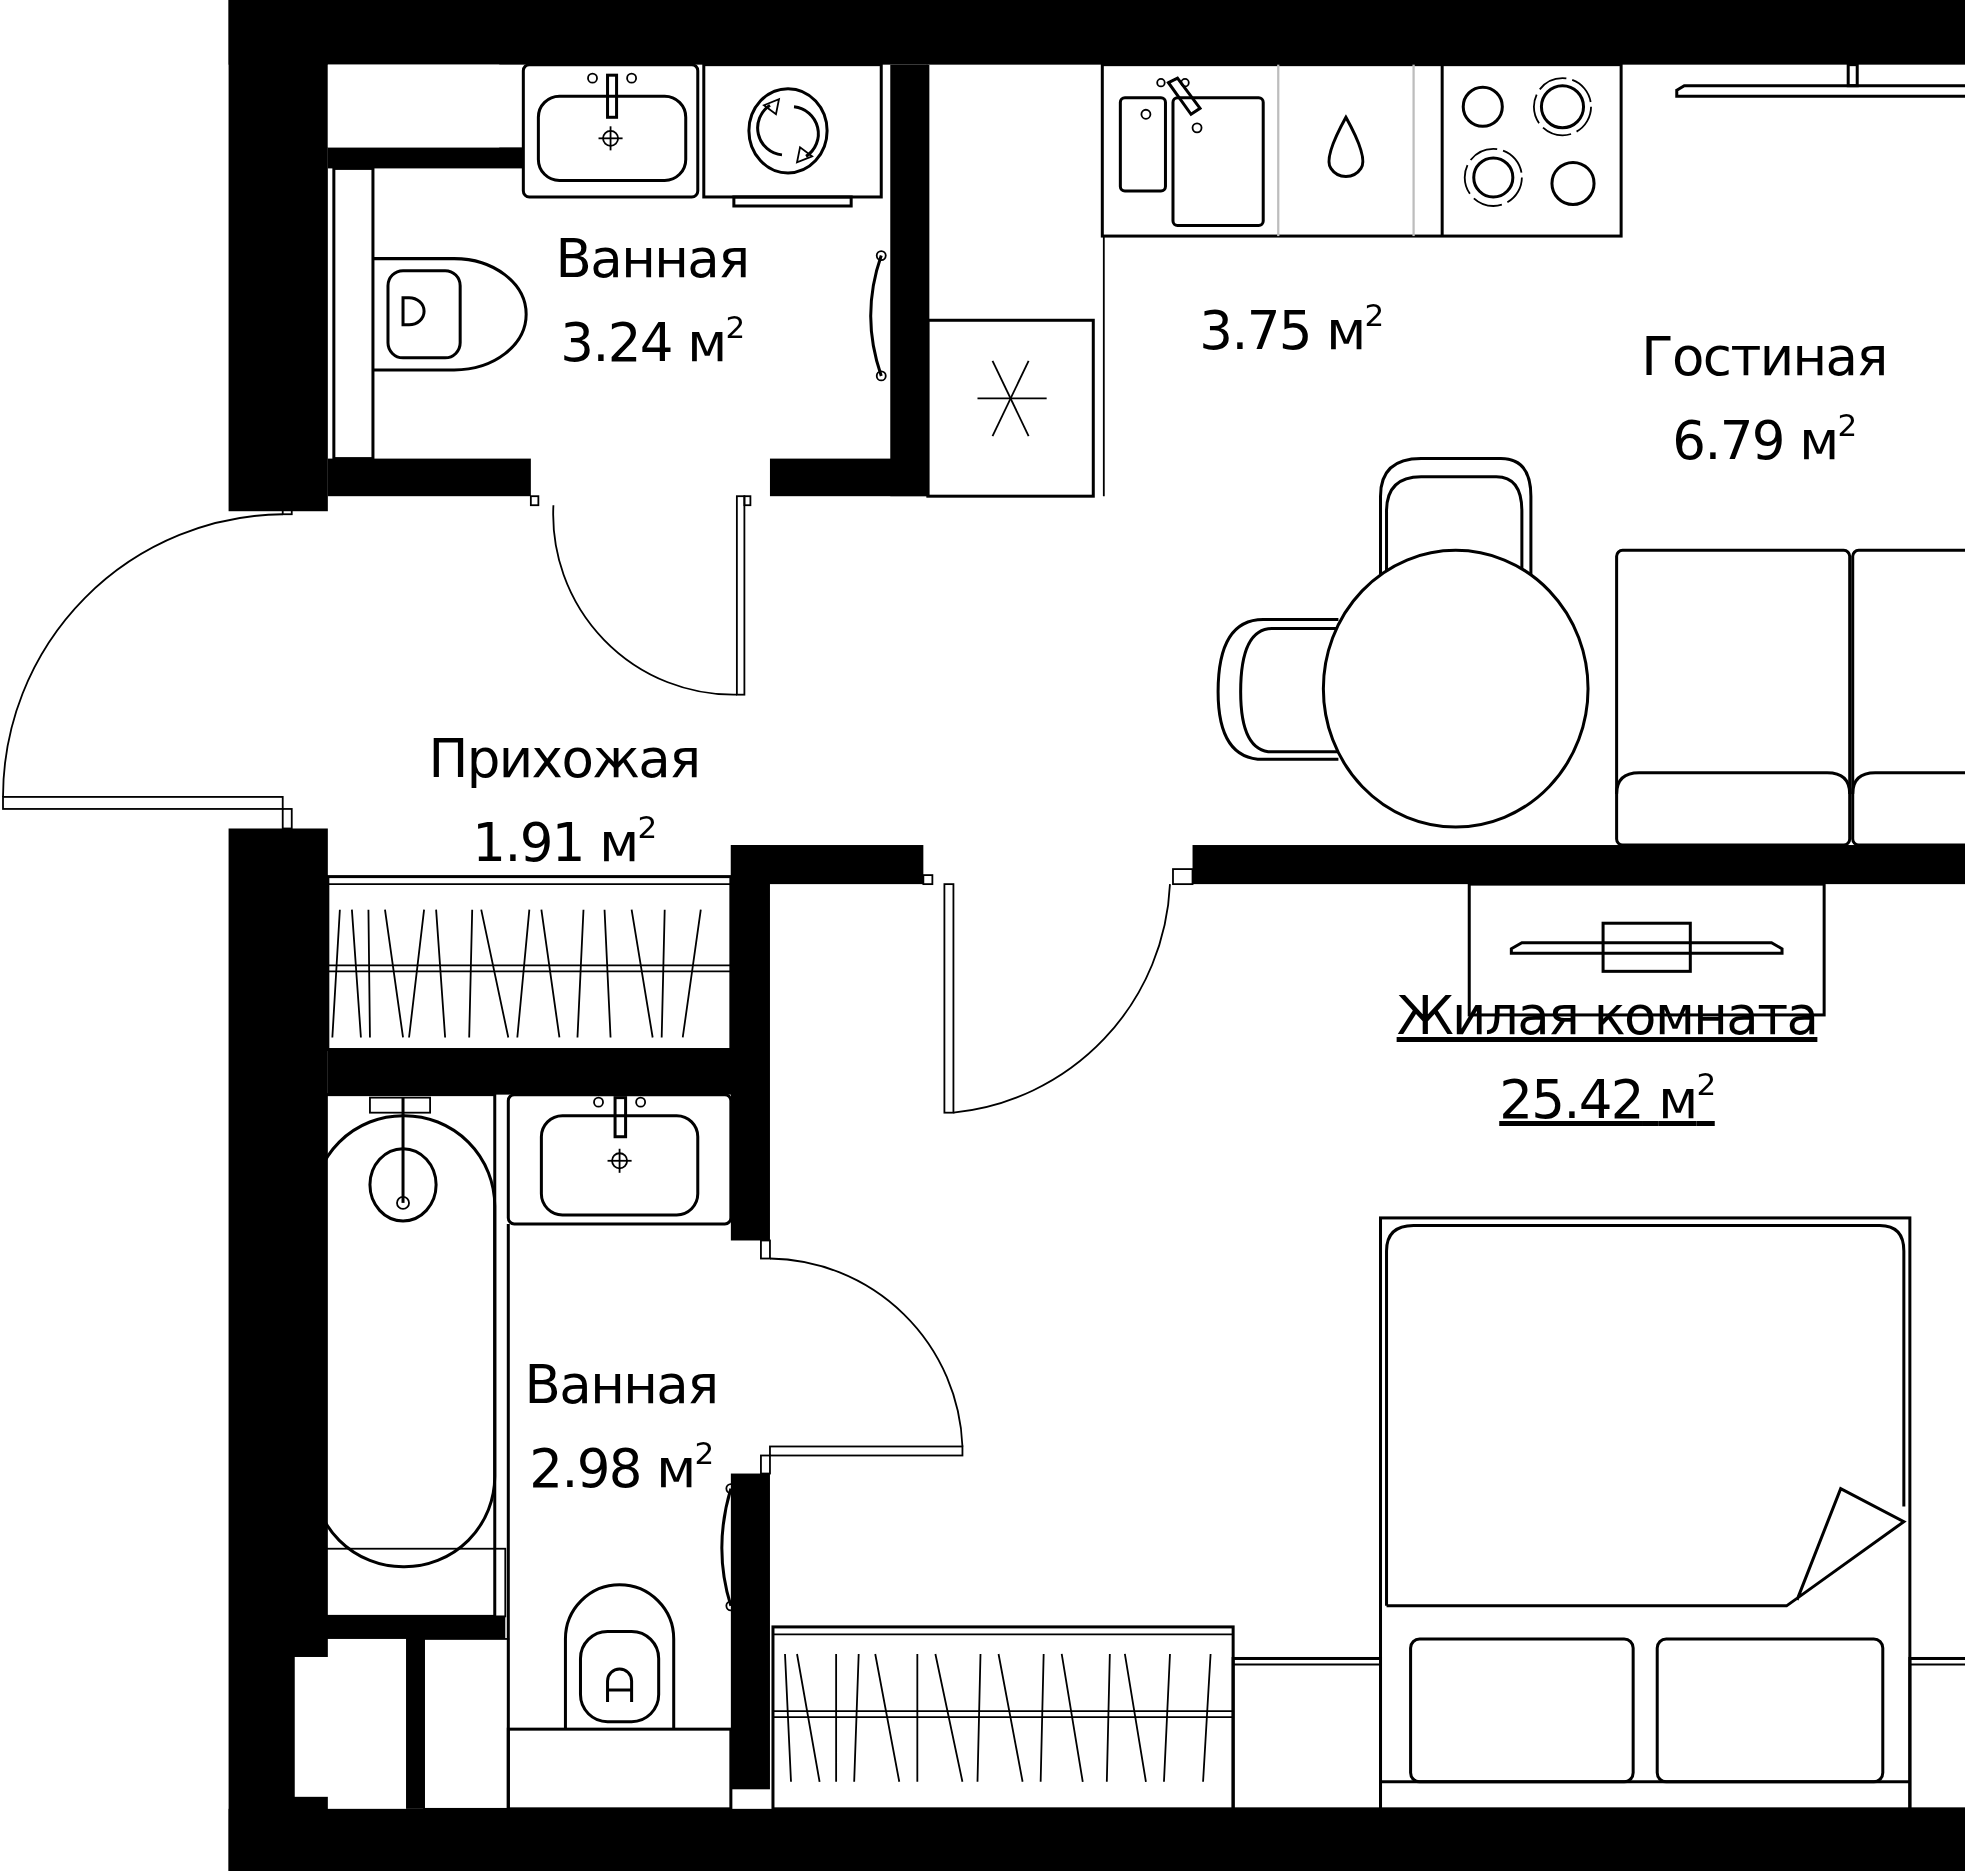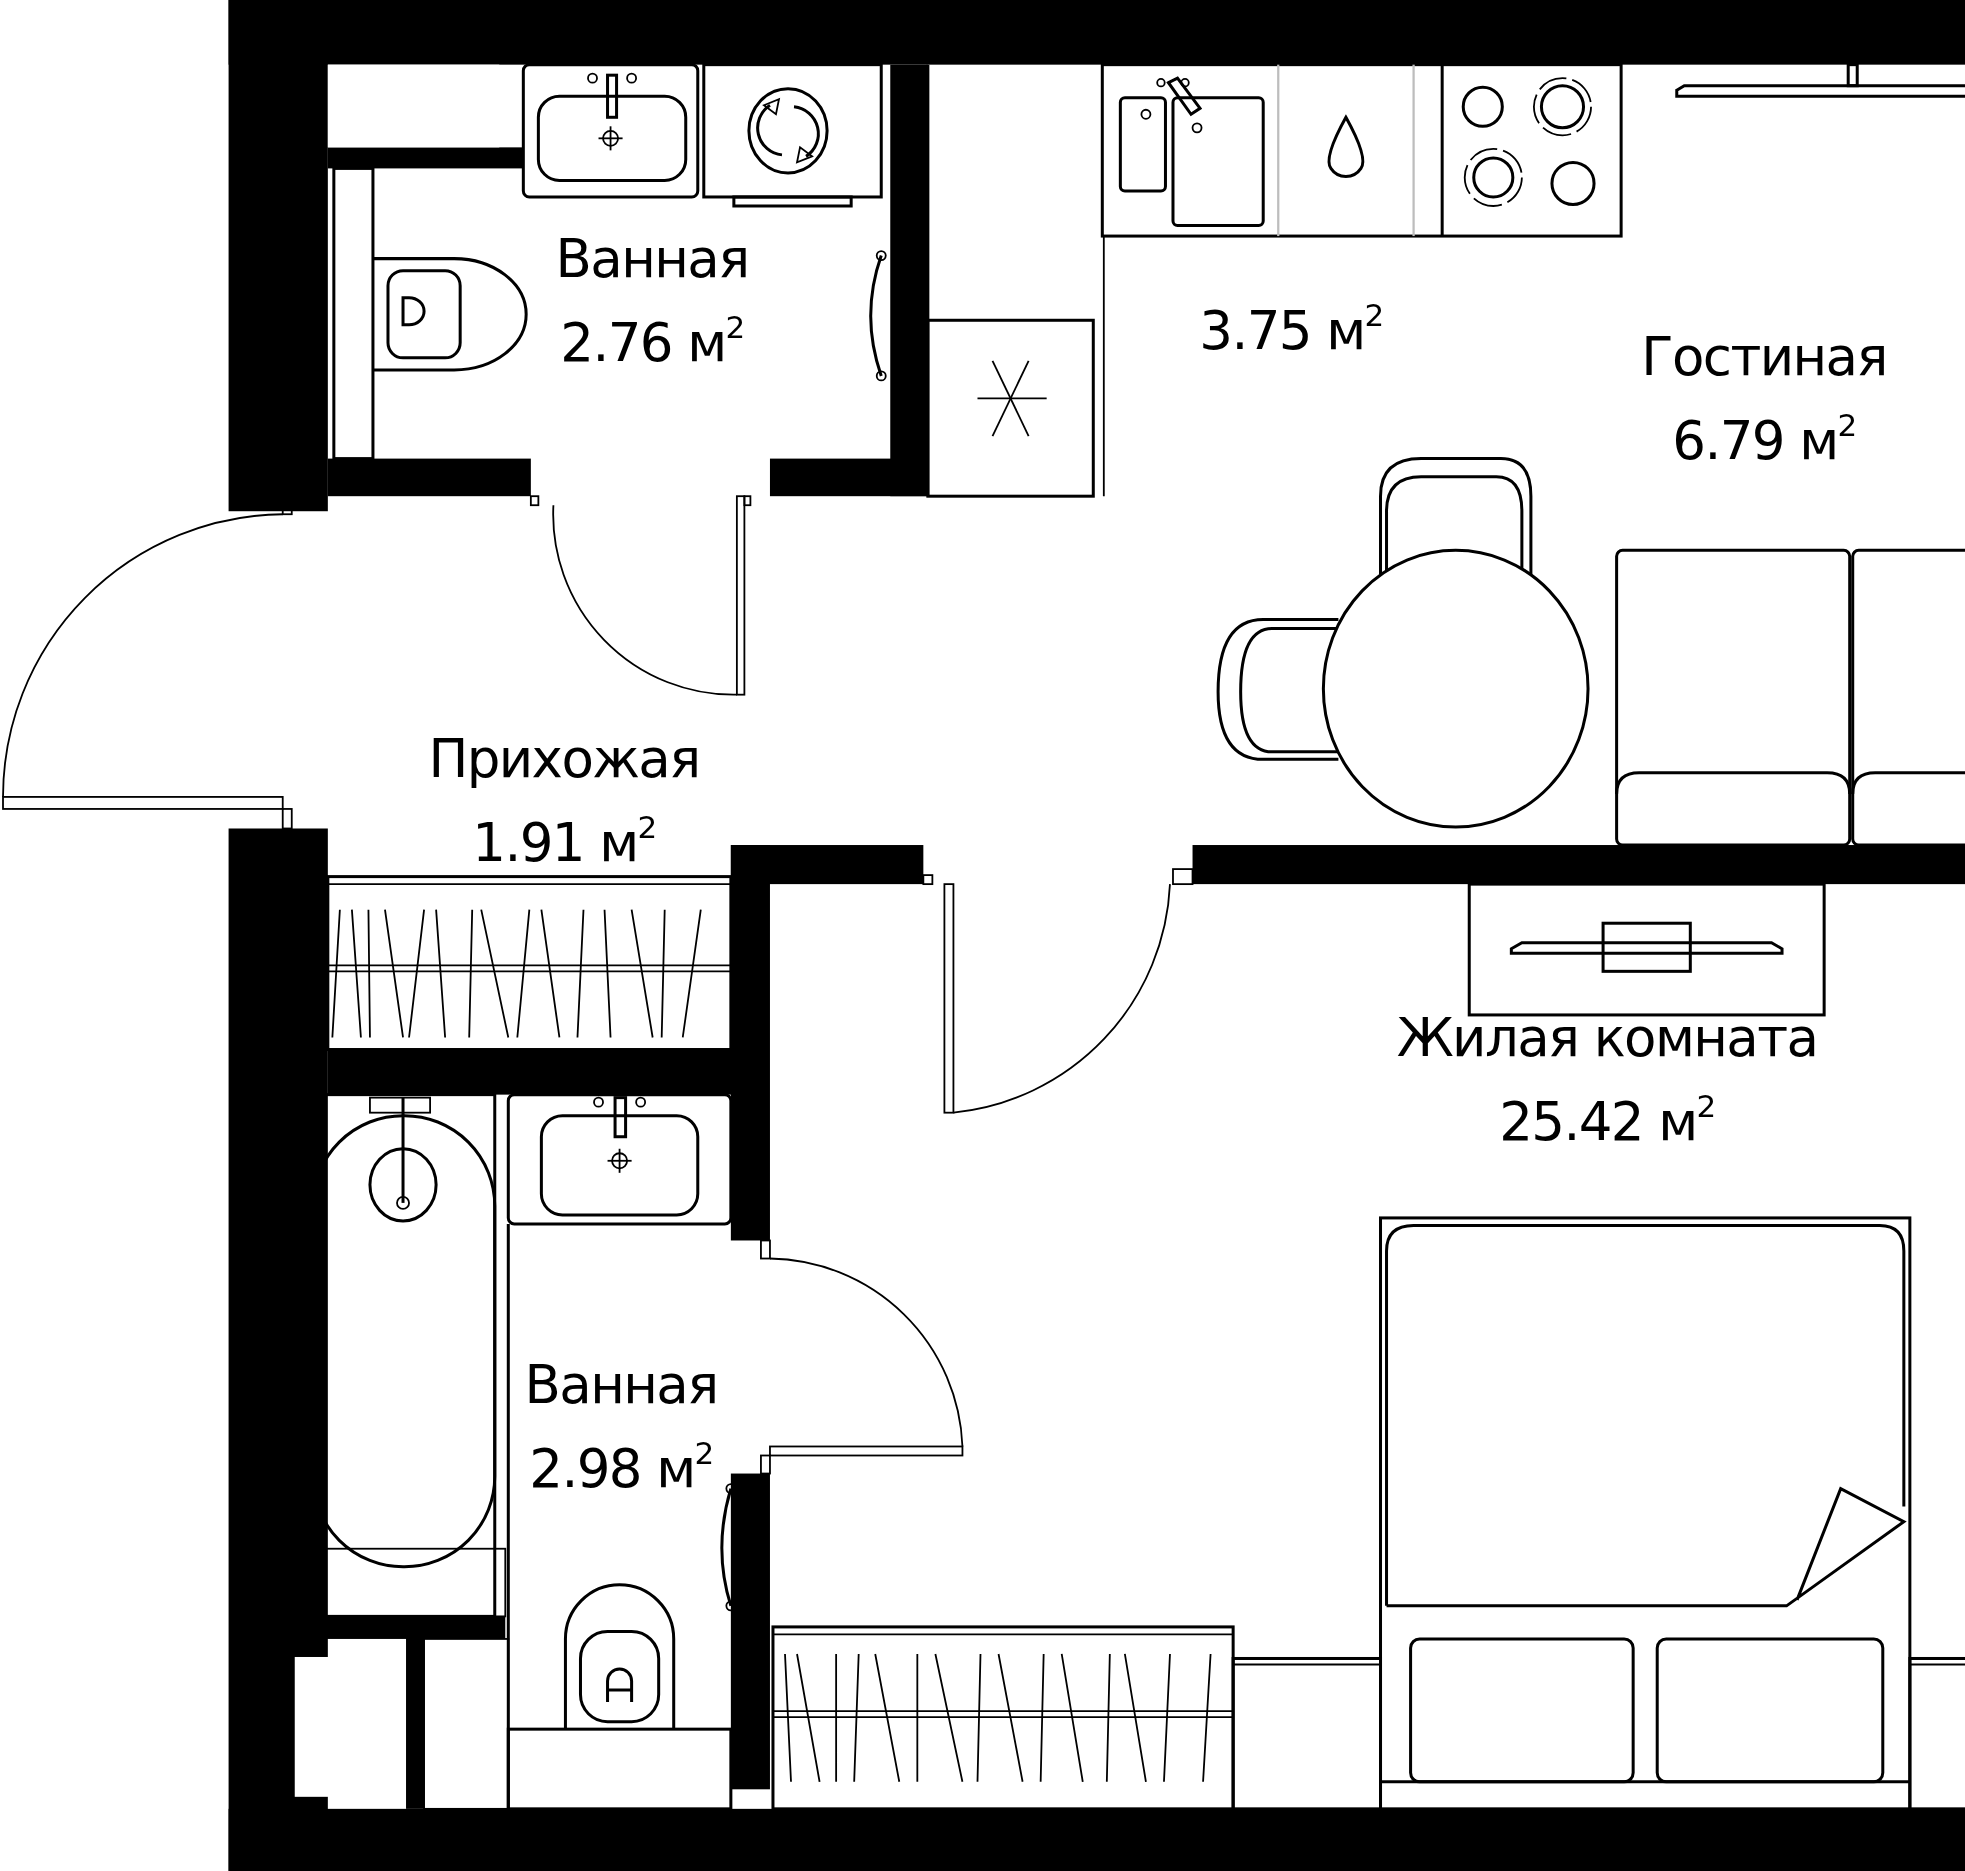--- a/index.html
+++ b/index.html
@@ -335,38 +335,38 @@
       <line x1="1423" x2="1513" y1="1042.7999999999993" y2="1042.7999999999993" class="lnt"></line>
       <line x1="1423" x2="1513" y1="1052.1999999999994" y2="1052.1999999999994" class="lnt"></line>
       <line x1="1423" x2="1513" y1="1061.5999999999995" y2="1061.5999999999995" class="lnt"></line>
       <line x1="1423" x2="1513" y1="1070.9999999999995" y2="1070.9999999999995" class="lnt"></line>
       <line x1="1423" x2="1513" y1="1080.3999999999996" y2="1080.3999999999996" class="lnt"></line>
     </g>
   </svg>
 
 <div class="label" style="left:652px; top:232px;">
   <span>Ванная</span>
-  <span class="area"><span>2.76</span> <span>м</span><sup>2</sup></span>
+  <span class="area"><span>3.24</span> <span>м</span><sup>2</sup></span>
 </div>
 
 <div class="label" style="left:1291px; top:273px;">
   <span class="area"><span>3.75</span> <span>м</span><sup>2</sup></span>
 </div>
 
 <div class="label" style="left:1764px; top:330px;">
   <span>Гостиная</span>
   <span class="area"><span>6.79</span> <span>м</span><sup>2</sup></span>
 </div>
 
 <div class="label" style="left:564px; top:732px;">
   <span>Прихожая</span>
   <span class="area"><span>1.91</span> <span>м</span><sup>2</sup></span>
 </div>
 
-<div class="label" style="left:1607px; top:1011px;">
+<div class="label" style="left:1607px; top:989px;text-decoration:underline;">
   <span>Жилая комната</span>
   <span class="area"><span>25.42</span> <span>м</span><sup>2</sup></span>
 </div>
 
 <div class="label" style="left:621px; top:1358px;">
   <span>Ванная</span>
   <span class="area"><span>2.98</span> <span>м</span><sup>2</sup></span>
 </div>
 
 

